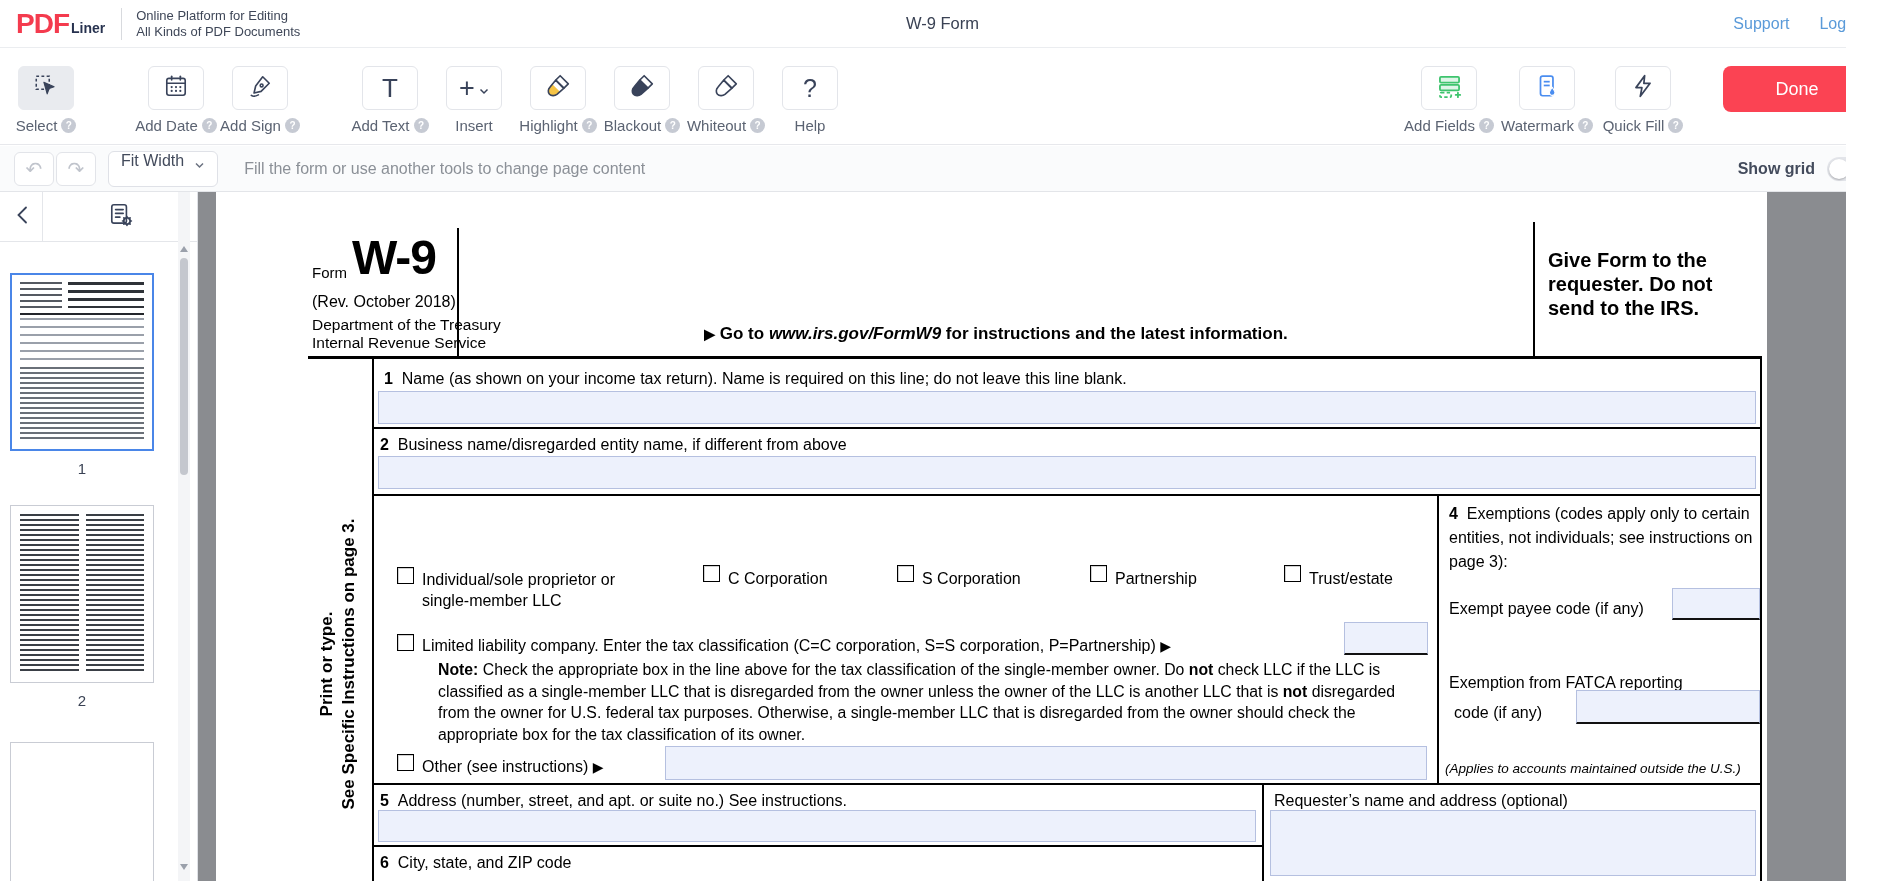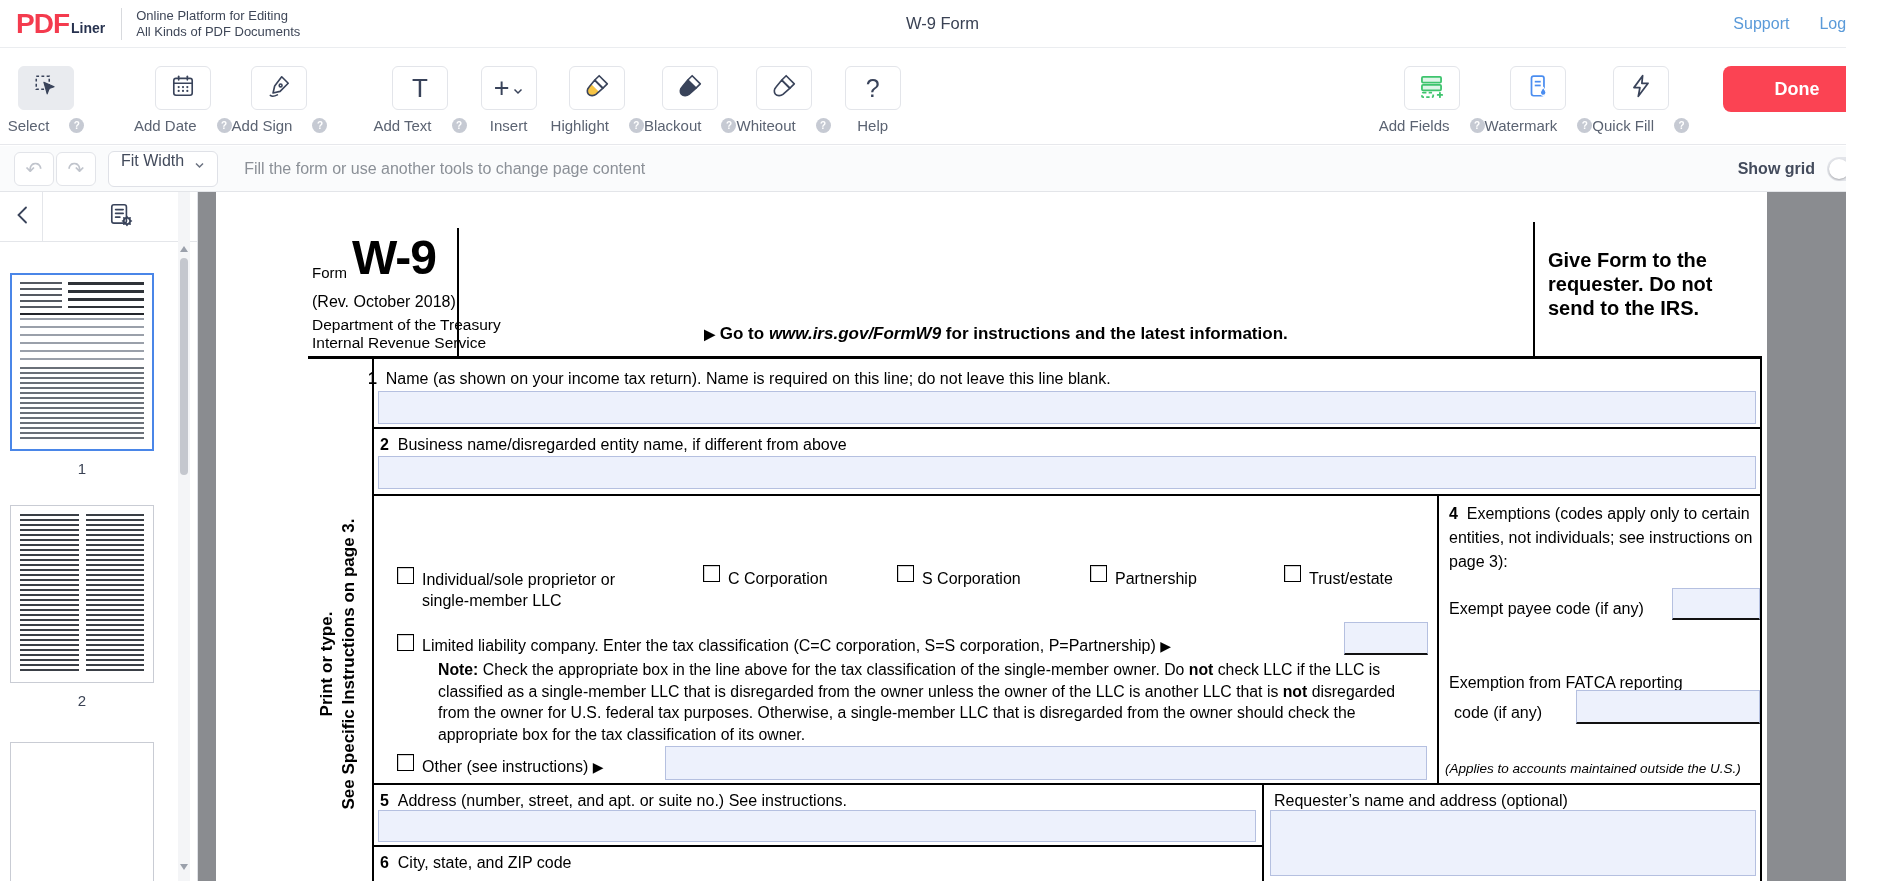--- a/index.html
+++ b/index.html
@@ -19,27 +19,27 @@
   .hdr-link { font-size:16px; color:#5a9ad9; cursor:pointer; }
 
   
   .toolbar { position:absolute; left:0; top:48px; width:1885px; height:97px; background:#fff;
              border-bottom:1px solid #e7e8ec; display:flex; align-items:flex-start; padding:18px 14px 0 4px; }
   .tool { display:flex; flex-direction:column; align-items:center; min-width:84px; cursor:pointer; }
   .tool.gap-before { margin-left:46px; }
   .tool .box { width:56px; height:44px; border:1px solid #e3e5ea; border-radius:6px; background:#fff;
                display:flex; align-items:center; justify-content:center; }
   .tool.active .box { background:#e9ebef; border-color:#e9ebef; }
-  .tool .lbl { margin-top:7px; font-size:15px; color:#5b6372; display:flex; align-items:center; gap:20px; white-space:nowrap; }
+  .tool .lbl { margin-top:7px; font-size:15px; color:#5b6372; display:flex; align-items:center; gap:4px; white-space:nowrap; }
   .qmark { width:15px; height:15px; border-radius:50%; background:#c6cad3; color:#fff; font-size:10px;
            font-weight:bold; display:flex; align-items:center; justify-content:center; flex:0 0 15px; }
   .glyph { font-size:24px; color:#39435a; line-height:1; }
   .tool-spacer { flex:1; }
   .done-btn { margin-left:34px; width:148px; height:46px; background:#fb4353; color:#fff; border:none;
-              border-radius:8px; font-size:18px; font-weight:bold; font-family:inherit; cursor:pointer; }
+              border-radius:8px; font-size:18px; font-weight:normal; font-family:inherit; cursor:pointer; }
 
   
   .subbar { position:absolute; left:0; top:146px; width:1885px; height:46px; background:#fafbfc;
             border-bottom:1px solid #e3e5e9; display:flex; align-items:center; }
   .ur-btn { width:40px; height:34px; border:1px solid #e2e4e9; border-radius:6px; background:#fff;
             display:flex; align-items:center; justify-content:center; font-size:20px; color:#c0c4cc; cursor:pointer; }
   .fitw { height:36px; border:1px solid #dfe1e7; border-radius:6px; background:#fff; display:flex;
           align-items:flex-start; gap:10px; padding:0 12px; margin-left:12px; font-size:16px; color:#434b5c; cursor:pointer; }
   .hint { margin-left:26px; font-size:16px; color:#8b9097; }
   .showgrid { margin-left:auto; margin-right:12px; display:flex; align-items:center; gap:12px; }
@@ -410,21 +410,21 @@
 
       <div class="abs blk" style="left:156px; top:167px; width:2px; height:522px;"></div>
       <div class="abs blk" style="left:1544px; top:167px; width:2px; height:522px;"></div>
       <div class="abs blk" style="left:156px; top:235px; width:1390px; height:2px;"></div>
       <div class="abs blk" style="left:156px; top:302px; width:1390px; height:2px;"></div>
       <div class="abs blk" style="left:156px; top:591px; width:1390px; height:2px;"></div>
       <div class="abs blk" style="left:156px; top:653px; width:892px; height:2px;"></div>
       <div class="abs blk" style="left:1221px; top:302px; width:2px; height:291px;"></div>
       <div class="abs blk" style="left:1046px; top:591px; width:2px; height:98px;"></div>
 
-      <div class="abs ftext" style="left:152px; top:177px;">
+      <div class="abs ftext" style="left:168px; top:177px;">
         <span class="fnum">1</span>&nbsp;&nbsp;<span>Name (as shown on your income tax return). Name is required on this line; do not leave this line blank.</span>
       </div>
       <div class="finput" style="left:162px; top:199px; width:1378px; height:33px;"></div>
 
       <div class="abs ftext" style="left:164px; top:243px;">
         <span class="fnum">2</span>&nbsp;&nbsp;<span>Business name/disregarded entity name, if different from above</span>
       </div>
       <div class="finput" style="left:162px; top:264px; width:1378px; height:33px;"></div>
 
 

